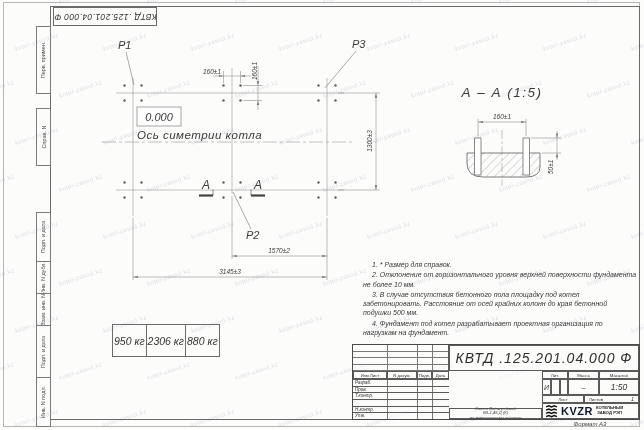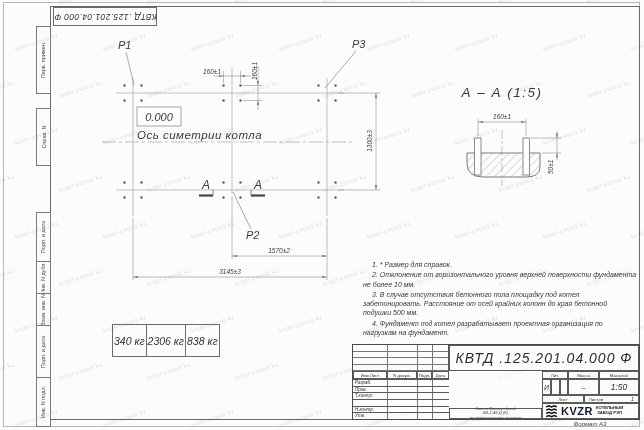--- a/index.html
+++ b/index.html
@@ -302,23 +302,23 @@
   <div class="notes">
     <p>1. * Размер для справок.</p>
     <p>2. Отклонение от горизонтального уровня верхней поверхности фундамента не более 10 мм.</p>
     <p>3. В случае отсутствия бетонного пола площадку под котел забетонировать. Расстояние от осей крайних колонн до края бетонной подушки 500 мм.</p>
     <p>4. Фундамент под котел разрабатывает проектная организация по нагрузкам на фундамент.</p>
   </div>
 
   <table class="ptable">
     <tbody>
     <tr class="pv">
-      <td>340 кг</td>
+      <td>950 кг</td>
       <td>2306 кг</td>
-      <td>838 кг</td>
+      <td>880 кг</td>
     </tr>
   </tbody>
     </table>
 
   <div class="tb">
     <div class="cell chg" style="left:0;top:0;width:96px;height:26px;border-width:0 .5px 0 0;"></div>
     <div class="cell h4" style="left:0;top:26px;width:34px;height:8px;">Изм.Лист</div>
     <div class="cell h4" style="left:34px;top:26px;width:30px;height:8px;">N докум.</div>
     <div class="cell h4" style="left:64px;top:26px;width:15px;height:8px;">Подп.</div>
     <div class="cell h4" style="left:79px;top:26px;width:17px;height:8px;">Дата</div>

